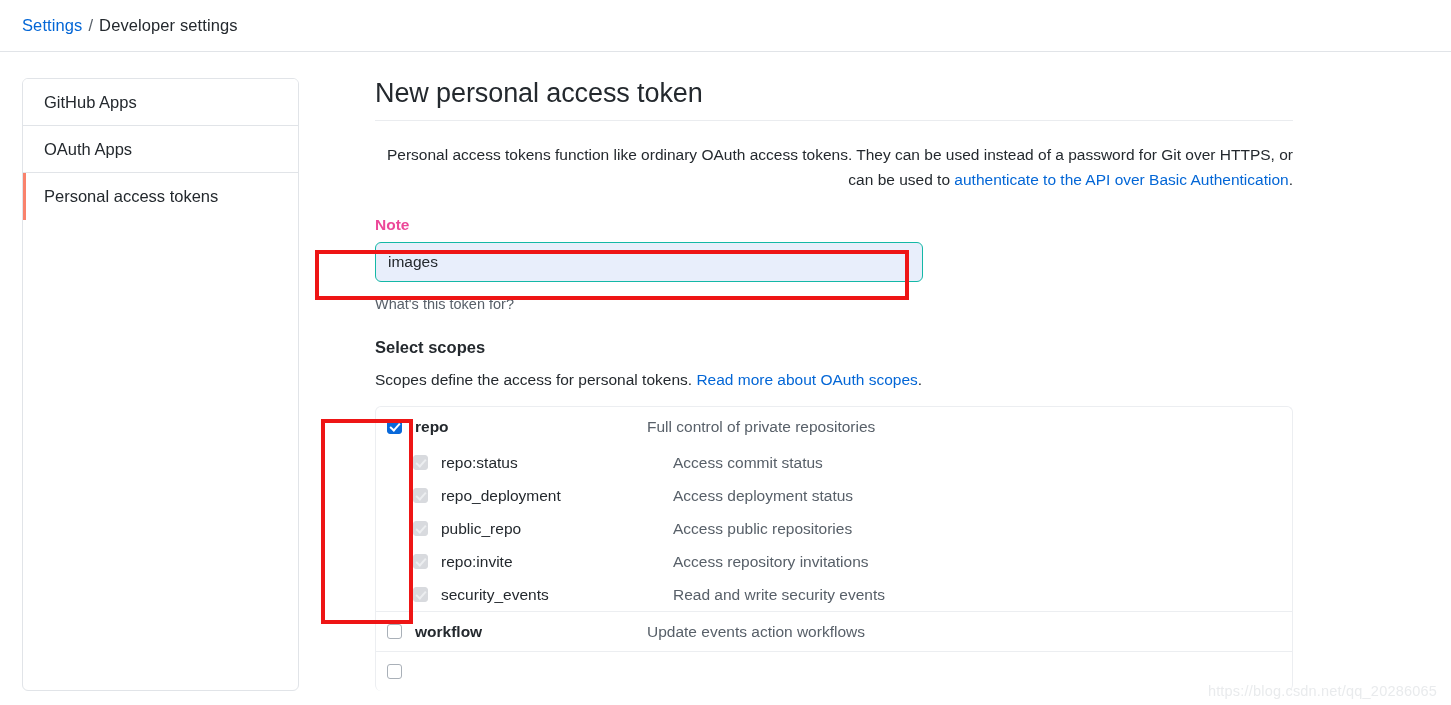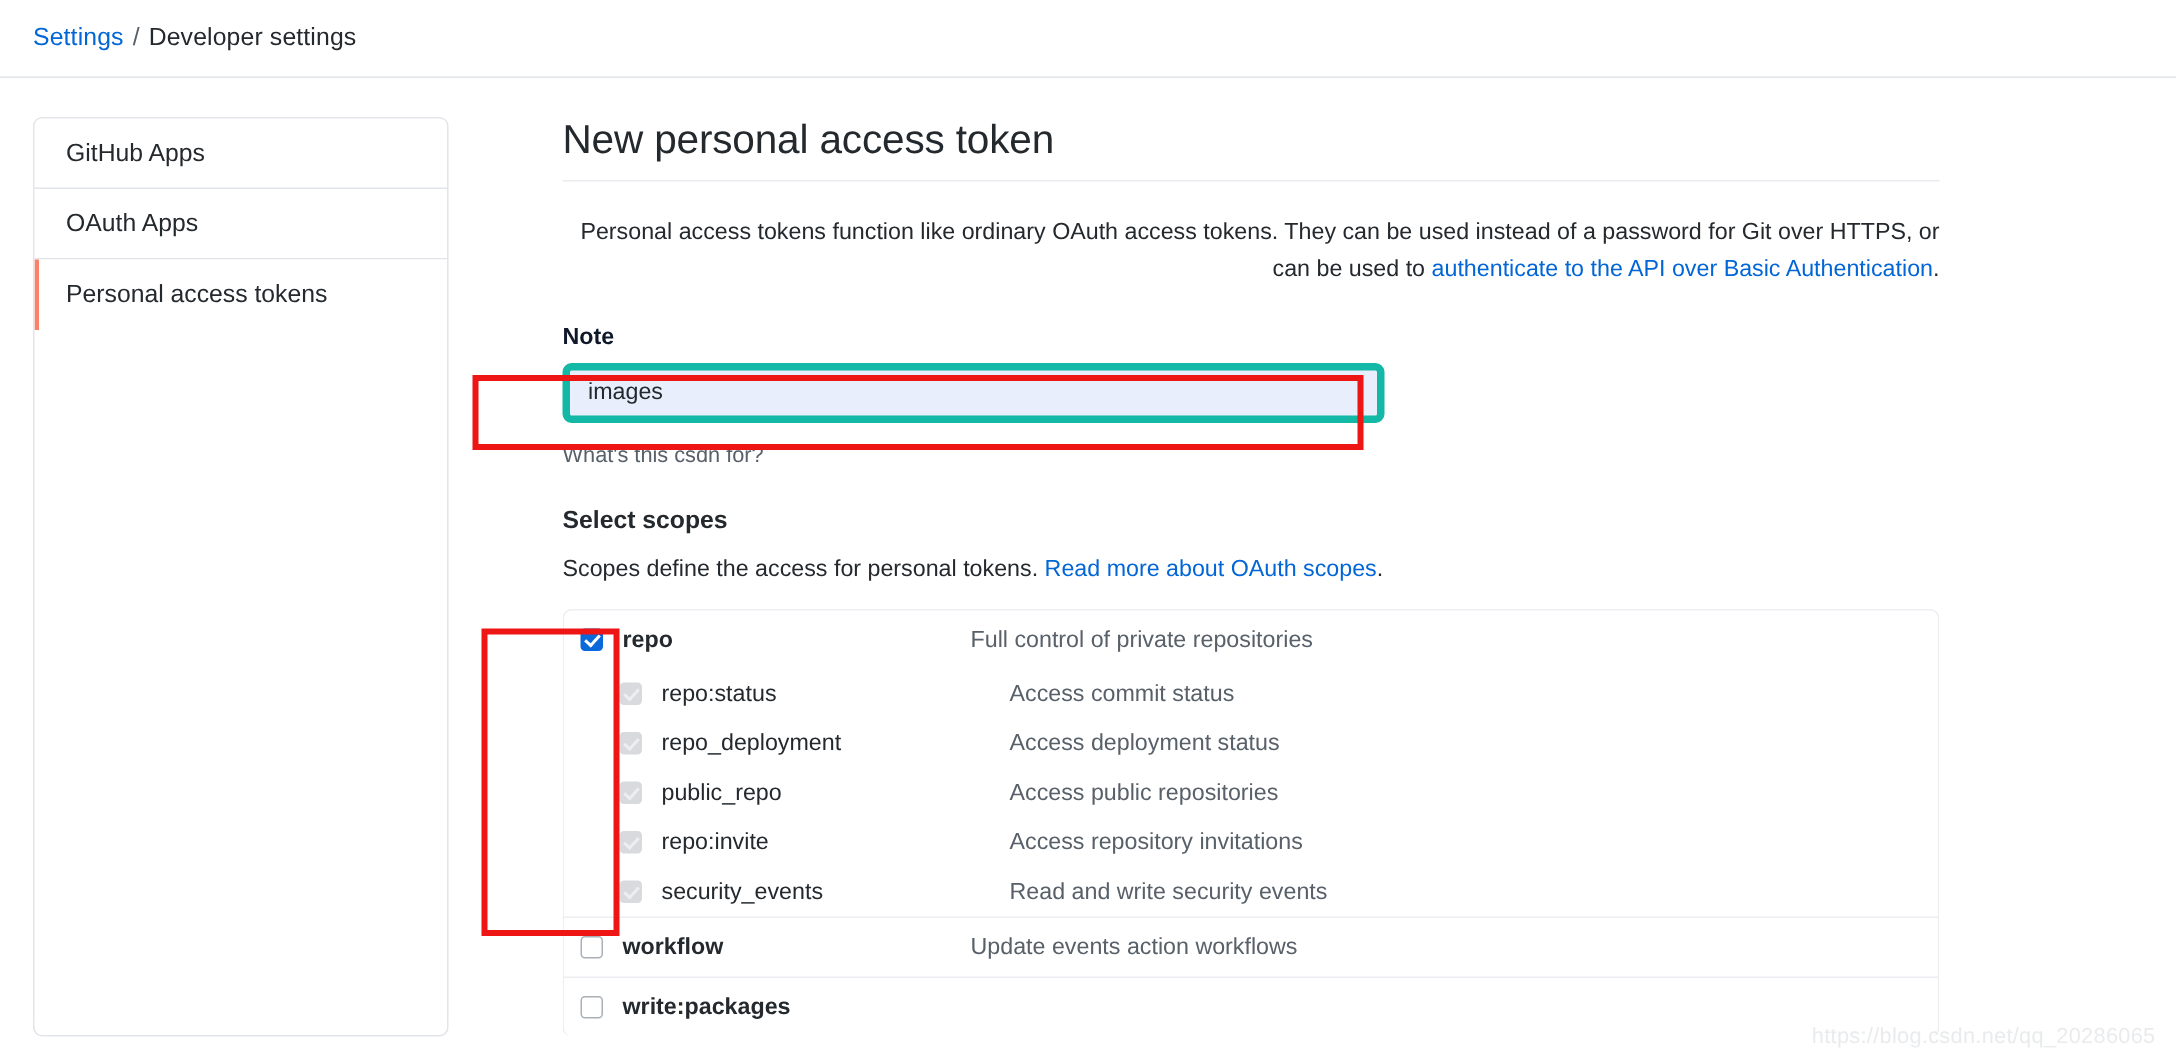--- a/index.html
+++ b/index.html
@@ -113,33 +113,33 @@
   .link {
     color: #0366d6;
     text-decoration: none;
     cursor: pointer;
   }
 
   
   .field-label {
     font-size: 15.5px;
     font-weight: bold;
-    color: #0f172a;
+    color: #ec4899;
     margin-top: 24px;
     margin-bottom: 8px;
   }
   .note-wrap {
     position: relative;
     width: 594px;
   }
   .note-input {
     width: 548px;
     height: 40px;
     box-sizing: border-box;
-    border: 5px solid #14b8a6;
+    border: 1px solid #14b8a6;
     border-radius: 6px;
     background: #e8eefb;
     font-family: "Liberation Sans", sans-serif;
     font-size: 15.5px;
     color: #24292e;
     padding: 0 12px;
     outline: none;
   }
   .helper {
     font-size: 14.5px;
@@ -306,21 +306,21 @@
   <main class="main">
 
     <h1 class="page-title">New personal access token</h1>
 
     <p class="intro"><span>Personal access tokens function like ordinary OAuth access tokens. They can be used instead of a password for Git over HTTPS, or can be used to </span><a class="link" href="#">authenticate to the API over Basic Authentication</a><span>.</span></p>
 
     <div class="field-label">Note</div>
     <div class="note-wrap">
       <input class="note-input" type="text" value="images" style="">
     </div>
-    <div class="helper">What's this csdn for?</div>
+    <div class="helper">What's this token for?</div>
 
     <div class="section-title">Select scopes</div>
     <div class="section-sub"><span>Scopes define the access for personal tokens. </span><a class="link" href="#">Read more about OAuth scopes</a><span>.</span></div>
 
     <div class="scopes-box">
 
       <div class="scope-group">
         <div class="scope-row parent">
           <span class="cb checked"></span>
           <span class="scope-name">repo</span>
@@ -362,21 +362,20 @@
         <div class="scope-row parent">
           <span class="cb empty"></span>
           <span class="scope-name">workflow</span>
           <span class="scope-desc">Update events action workflows</span>
         </div>
       </div>
 
       <div class="scope-group">
         <div class="scope-row parent">
           <span class="cb empty"></span>
-          <span class="scope-name">write:packages</span>
         </div>
       </div>
 
     </div>
   </main>
 </div>
 
 <div class="annot" id="annot-note"></div>
 <div class="annot" id="annot-scopes"></div>
 

